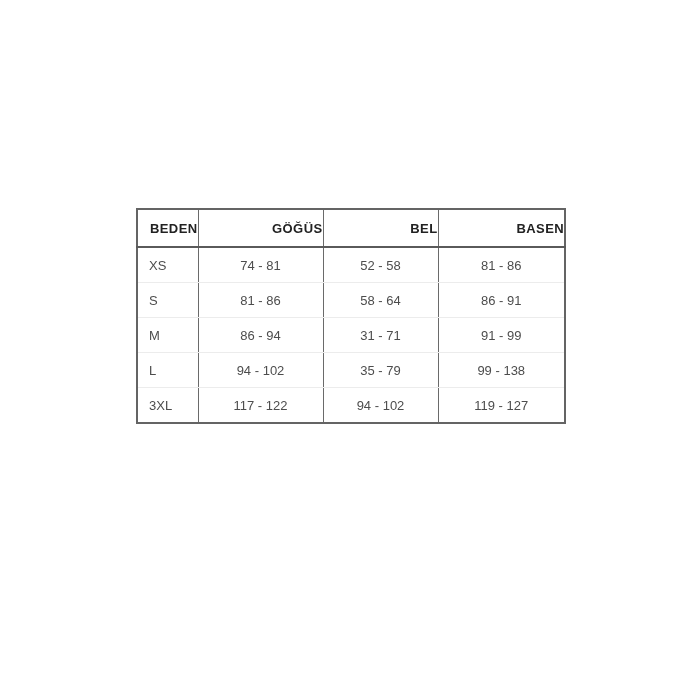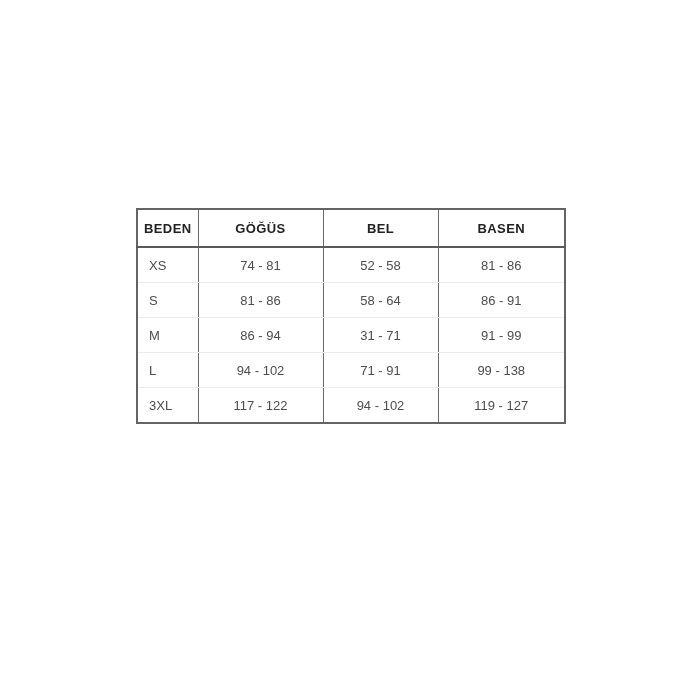--- a/index.html
+++ b/index.html
@@ -34,21 +34,21 @@
   .size-chart col.c3 { width: 115px; }
   .size-chart col.c4 { width: 127px; }
   .size-chart th {
     height: 36px;
     padding: 0;
     border-right: 1px solid #6a6a6a;
     border-bottom: 2px solid #5a5a5a;
     font-size: 13px;
     font-weight: bold;
     color: #222222;
-    text-align: center;
+    text-align: right;
     letter-spacing: 0.4px;
   }
   .size-chart td {
     height: 34px;
     padding: 0;
     border-right: 1px solid #6a6a6a;
     border-bottom: 1px solid #ececec;
     font-size: 13px;
     color: #4d4d4d;
     text-align: center;
@@ -96,21 +96,21 @@
         </tr>
         <tr>
           <td class="size-col">M</td>
           <td>86 - 94</td>
           <td>31 - 71</td>
           <td>91 - 99</td>
         </tr>
         <tr>
           <td class="size-col">L</td>
           <td>94 - 102</td>
-          <td>71 - 91</td>
+          <td>35 - 79</td>
           <td>99 - 138</td>
         </tr>
         <tr>
           <td class="size-col">3XL</td>
           <td>117 - 122</td>
           <td>94 - 102</td>
           <td>119 - 127</td>
         </tr>
       </tbody>
   </table>

